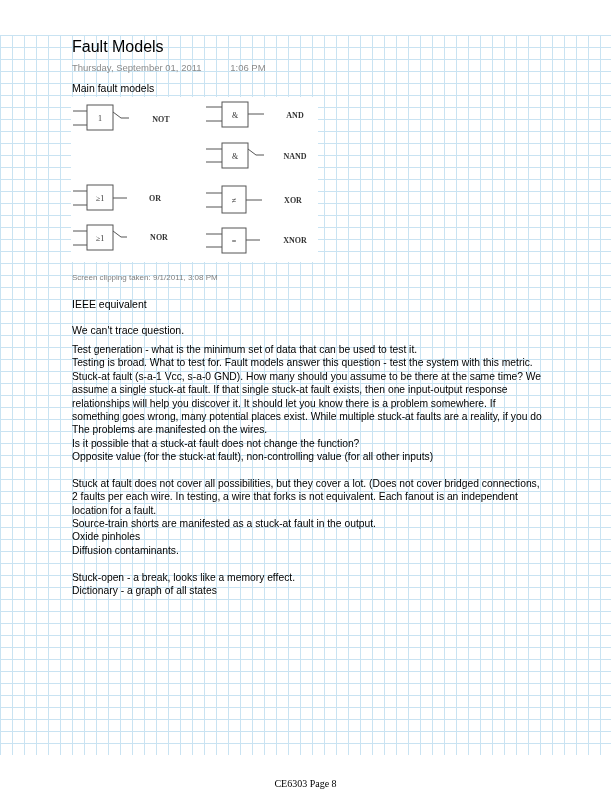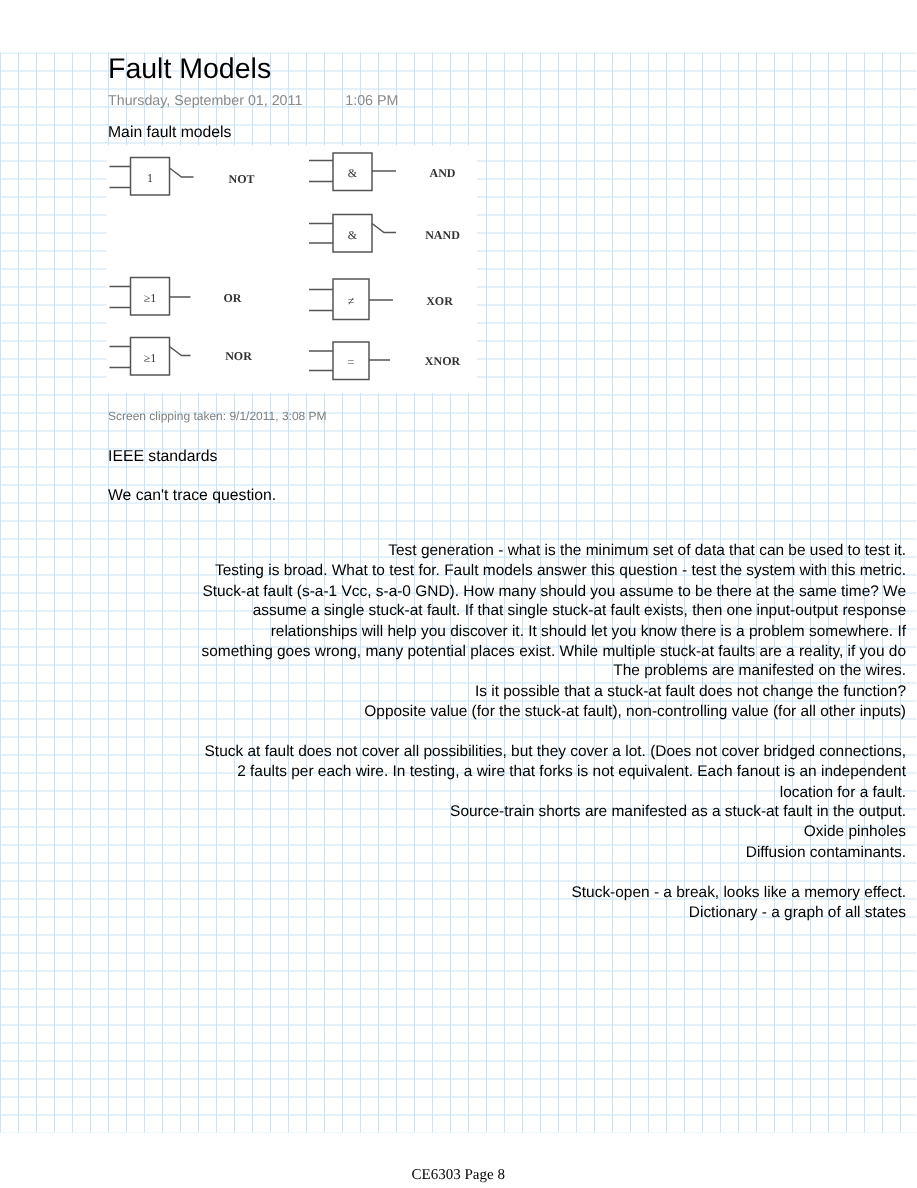--- a/index.html
+++ b/index.html
@@ -12,43 +12,43 @@
     position:absolute; left:0; top:35px; width:611px; height:720px;
     background-color:#ffffff;
     background-image:
       linear-gradient(to right, #c9e3f2 1px, transparent 1px),
       linear-gradient(to bottom, #c9e3f2 1px, transparent 1px);
     background-size:12px 12px;
     background-position:0 0;
   }
   .page-title {
     position:absolute; left:72px; top:36px;
-    font-size:19px; color:#000; line-height:22px;
+    font-size:16px; color:#000; line-height:22px;
   }
   .page-date {
     position:absolute; left:72px; top:62px;
     font-size:9.5px; color:#8a8a8a; line-height:12px;
   }
   .page-date .time { margin-left:26px; }
   .section-head {
     position:absolute; left:72px;
     font-size:10.5px; color:#000; line-height:13px;
   }
   .figure {
     position:absolute; left:71px; top:97px; width:247px; height:165px;
     background:#ffffff;
   }
   .figure svg { display:block; }
   .clip-caption {
     position:absolute; left:72px; top:273px;
     font-size:8px; color:#7f7f7f; line-height:10px;
   }
   .body-text {
-    position:absolute; left:72px; top:361px; width:532px;
-    font-size:10.3px; line-height:13.4px; color:#000;text-align:right;
+    position:absolute; left:72px; top:343px; width:532px;
+    font-size:10.3px; line-height:13.4px; color:#000;
   }
   .body-text .line { white-space:nowrap; height:13.4px; }
   .body-text .blank { height:13.4px; }
   .footer {
     position:absolute; left:0; width:611px; top:778px; text-align:center;
     font-family:"Liberation Serif", "DejaVu Serif", serif;
     font-size:10px; color:#000;
   }
   .gate-label { font-family:"Liberation Serif", serif; font-size:8px; font-weight:bold; fill:#333; }
   .gate-sym { font-family:"Liberation Serif", serif; font-size:8px; fill:#333; }
@@ -129,21 +129,21 @@
       <rect x="151" y="131" width="24" height="25"></rect>
       <line x1="175" y1="143" x2="189" y2="143"></line>
       <text class="gate-sym" x="163" y="147" text-anchor="middle" stroke="none">=</text>
       <text class="gate-label" x="224" y="146" text-anchor="middle" stroke="none">XNOR</text>
     </g>
   </svg>
 </div>
 
 <div class="clip-caption">Screen clipping taken: 9/1/2011, 3:08 PM</div>
 
-<div class="section-head" style="top:298px;">IEEE standards</div>
+<div class="section-head" style="top:298px;">IEEE equivalent</div>
 <div class="section-head" style="top:324px;">We can't trace question.</div>
 
 <div class="body-text">
   <div class="line">Test generation - what is the minimum set of data that can be used to test it.</div>
   <div class="line">Testing is broad.  What to test for.  Fault models answer this question - test the system with this metric.</div>
   <div class="line">Stuck-at fault (s-a-1 Vcc, s-a-0 GND).  How many should you assume to be there at the same time?  We</div>
   <div class="line">assume a single stuck-at fault.  If that single stuck-at fault exists, then one input-output response</div>
   <div class="line">relationships will help you discover it.  It should let you know there is a problem somewhere.  If</div>
   <div class="line">something goes wrong, many potential places exist.  While multiple stuck-at faults are a reality, if you do</div>
   <div class="line">The problems are manifested on the wires.</div>

